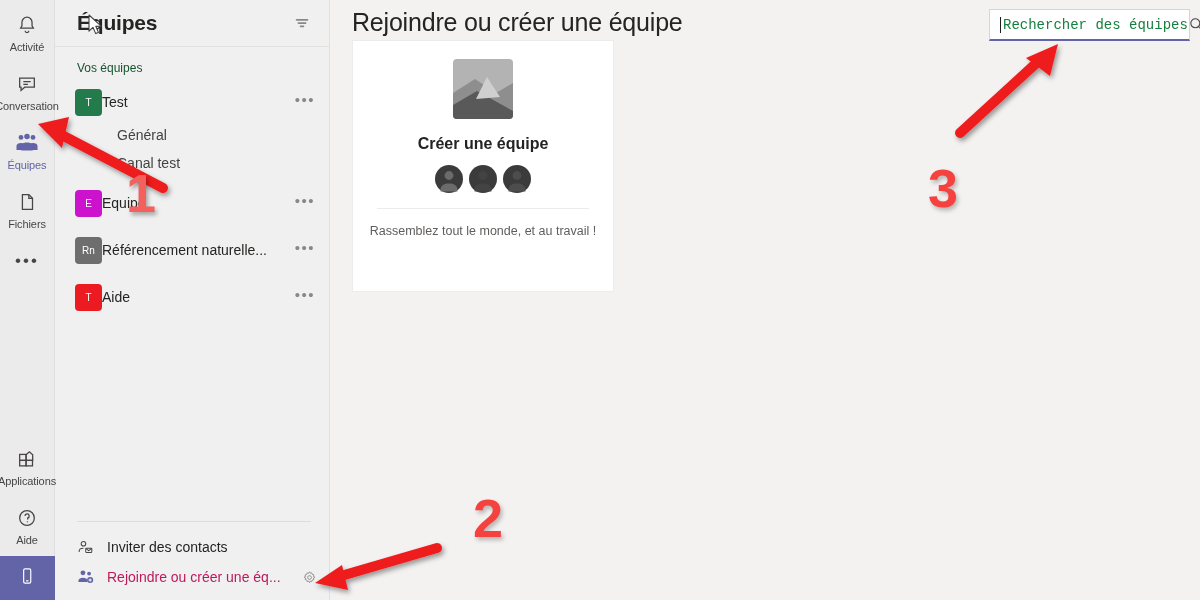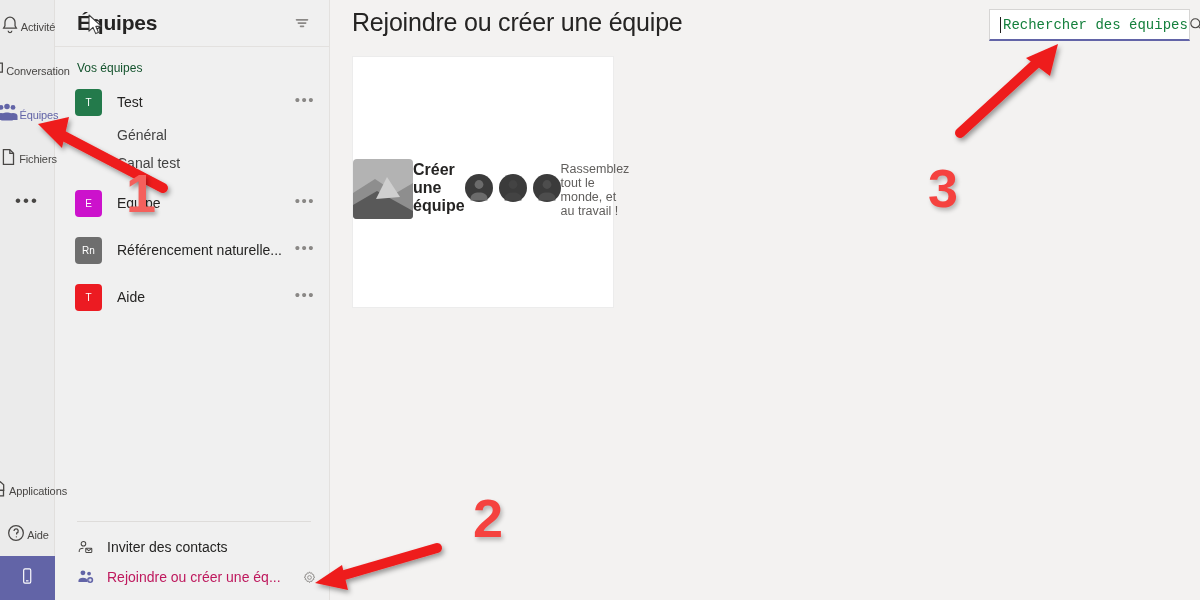--- a/index.html
+++ b/index.html
@@ -23,21 +23,21 @@
     border-right: 1px solid #e1dfdd;
     display: flex; flex-direction: column;
     align-items: center;
     flex: 0 0 55px;
     position: relative;
     z-index: 3;
   }
   .rail-item {
     width: 55px;
     padding-top: 12px; padding-bottom: 6px;
-    display: flex; flex-direction: row;
+    display: flex; flex-direction: column;
     align-items: center; justify-content: center;
     cursor: pointer;
     position: relative;
   }
   .rail-ico { height: 26px; display: flex; align-items: center; justify-content: center; color: #484644; }
   .rail-lbl {
     font-size: 11px; color: #484644; margin-top: 3px;
     white-space: nowrap; letter-spacing: -0.1px;
   }
   .rail-item.active .rail-lbl { color: #6264a7; }
@@ -85,21 +85,21 @@
     height: 38px; padding: 0 14px 0 20px;
     cursor: pointer;
   }
   .team-av {
     width: 27px; height: 27px; border-radius: 4px;
     color: #fff; font-size: 10px;
     display: flex; align-items: center; justify-content: center;
     flex: 0 0 27px;
   }
   .team-name {
-    flex: 1 1 auto; margin-left: 15px;
+    flex: 1 1 auto; 
     font-size: 14px; color: #252423;
     white-space: nowrap; overflow: hidden; text-overflow: ellipsis;
   }
   .row-dots {
     color: #8a8886; font-size: 15px; letter-spacing: 1.5px;
     line-height: 8px; padding-bottom: 5px; cursor: pointer;
   }
   .chan-row {
     display: flex; align-items: center;
     height: 28px; padding-left: 62px;
@@ -143,25 +143,25 @@
   .caret {
     width: 1px; height: 16px; background: #201f1e; flex: 0 0 1px;
   }
   .search-ph {
     flex: 1 1 auto; font-size: 14px; color: #15803d;
     margin-left: 2px; white-space: nowrap; font-family: Liberation Mono, monospace;
   }
   .search-ico { color: #484644; display: flex; cursor: pointer; }
 
   .card {
-    position: absolute; left: 22px; top: 56px;
+    position: absolute; left: 22px; top: 40px;
     width: 262px; height: 252px;
     background: #fff;
     border: 1px solid #ececec;
-    display: flex; flex-direction: row; align-items: center;
+    display: flex; flex-direction: column; align-items: center;
     cursor: pointer;
   }
   .card-img { margin-top: 18px; }
   .card-title {
     font-size: 16px; font-weight: bold; color: #252423;
     margin-top: 12px;
   }
   .card-avatars { display: flex; gap: 6px; margin-top: 12px; }
   .card-sep { width: 212px; height: 1px; background: #ececec; margin-top: 15px; }
   .card-sub { font-size: 12.5px; color: #605e5c; margin-top: 15px; }

